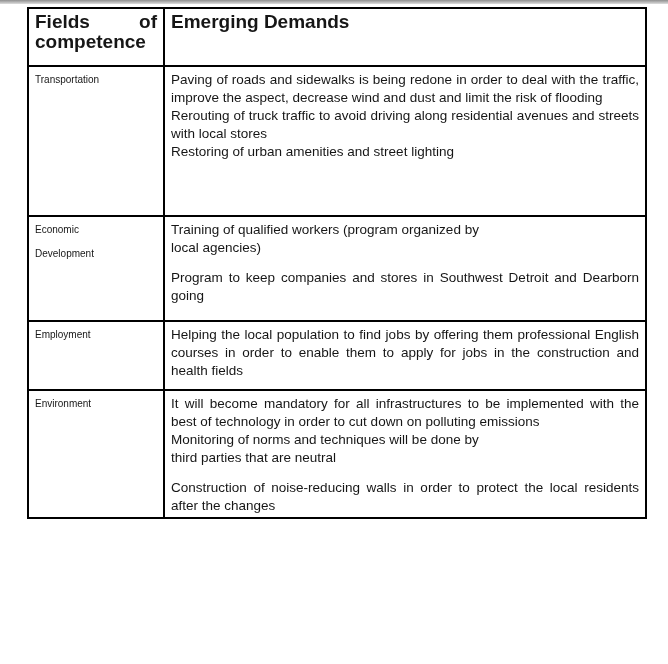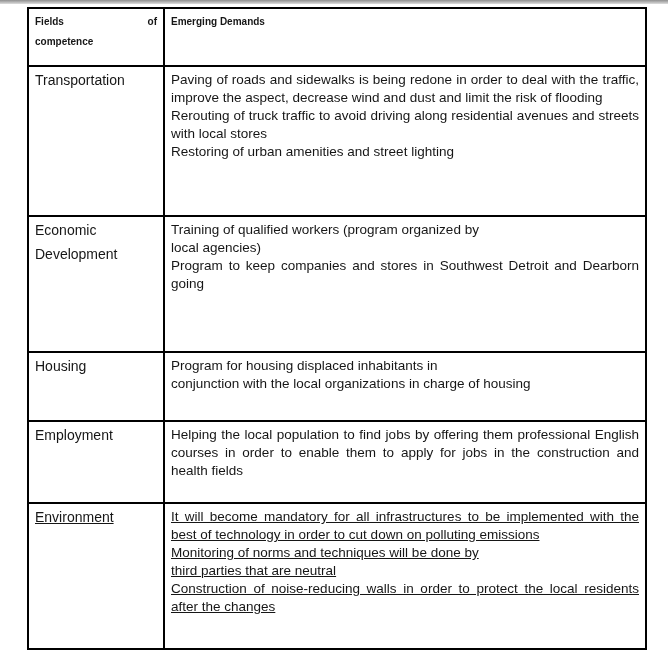--- a/index.html
+++ b/index.html
@@ -29,41 +29,41 @@
     width: 618px;
   }
   th, td {
     border: 2px solid #000000;
     vertical-align: top;
     padding: 4px 6px 2px 6px;
     text-align: left;
   }
   thead th {
     font-weight: bold;
-    font-size: 10px;
+    font-size: 19px;
     height: 58px;
     line-height: 18px;
   }
   .header-line1 { display: flex; justify-content: space-between; }
   .header-line2 { margin-top: 2px; }
   .field-cell {
-    font-size: 14px;
+    font-size: 10px;
     line-height: 18px;
   }
   .field-line + .field-line { margin-top: 6px; }
   .demand-cell {
     font-size: 13.5px;
     line-height: 18px;
   }
   .para { margin: 0; }
   .para.justified { text-align: justify; }
-  .para.gap-para { margin-top: 0; }
+  .para.gap-para { margin-top: 12px; }
   .para.gap-blank-line { margin-top: 0; }
   tbody tr:nth-child(1) td { height: 150px; }
-  tbody tr:nth-child(2) td { height: 136px; }
+  tbody tr:nth-child(2) td { height: 105px; }
   tbody tr:nth-child(3) td { height: 69px; }
   tbody tr:nth-child(4) td { height: 82px; }
   tbody tr:nth-child(5) td { height: 146px; text-decoration: underline; }
 </style>
 </head>
 <body>
 
 <div class="scan-edge-top"></div>
 
 <div class="page">
@@ -102,28 +102,20 @@
             <div class="field-line">Economic</div>
             <div class="field-line">Development</div>
           </td>
           <td class="demand-cell">
             <p class="para gap-none">Training of qualified workers (program organized by<br>local agencies)</p>
             <p class="para gap-para justified">Program to keep companies and stores in Southwest Detroit and Dearborn going</p>
           </td>
         </tr>
         <tr>
           <td class="field-cell">
-            <div class="field-line">Housing</div>
-          </td>
-          <td class="demand-cell">
-            <p class="para gap-none">Program for housing displaced inhabitants in<br>conjunction with the local organizations in charge of housing</p>
-          </td>
-        </tr>
-        <tr>
-          <td class="field-cell">
             <div class="field-line">Employment</div>
           </td>
           <td class="demand-cell">
             <p class="para gap-none justified">Helping the local population to find jobs by offering them professional English courses in order to enable them to apply for jobs in the construction and health fields</p>
           </td>
         </tr>
         <tr>
           <td class="field-cell">
             <div class="field-line">Environment</div>
           </td>

